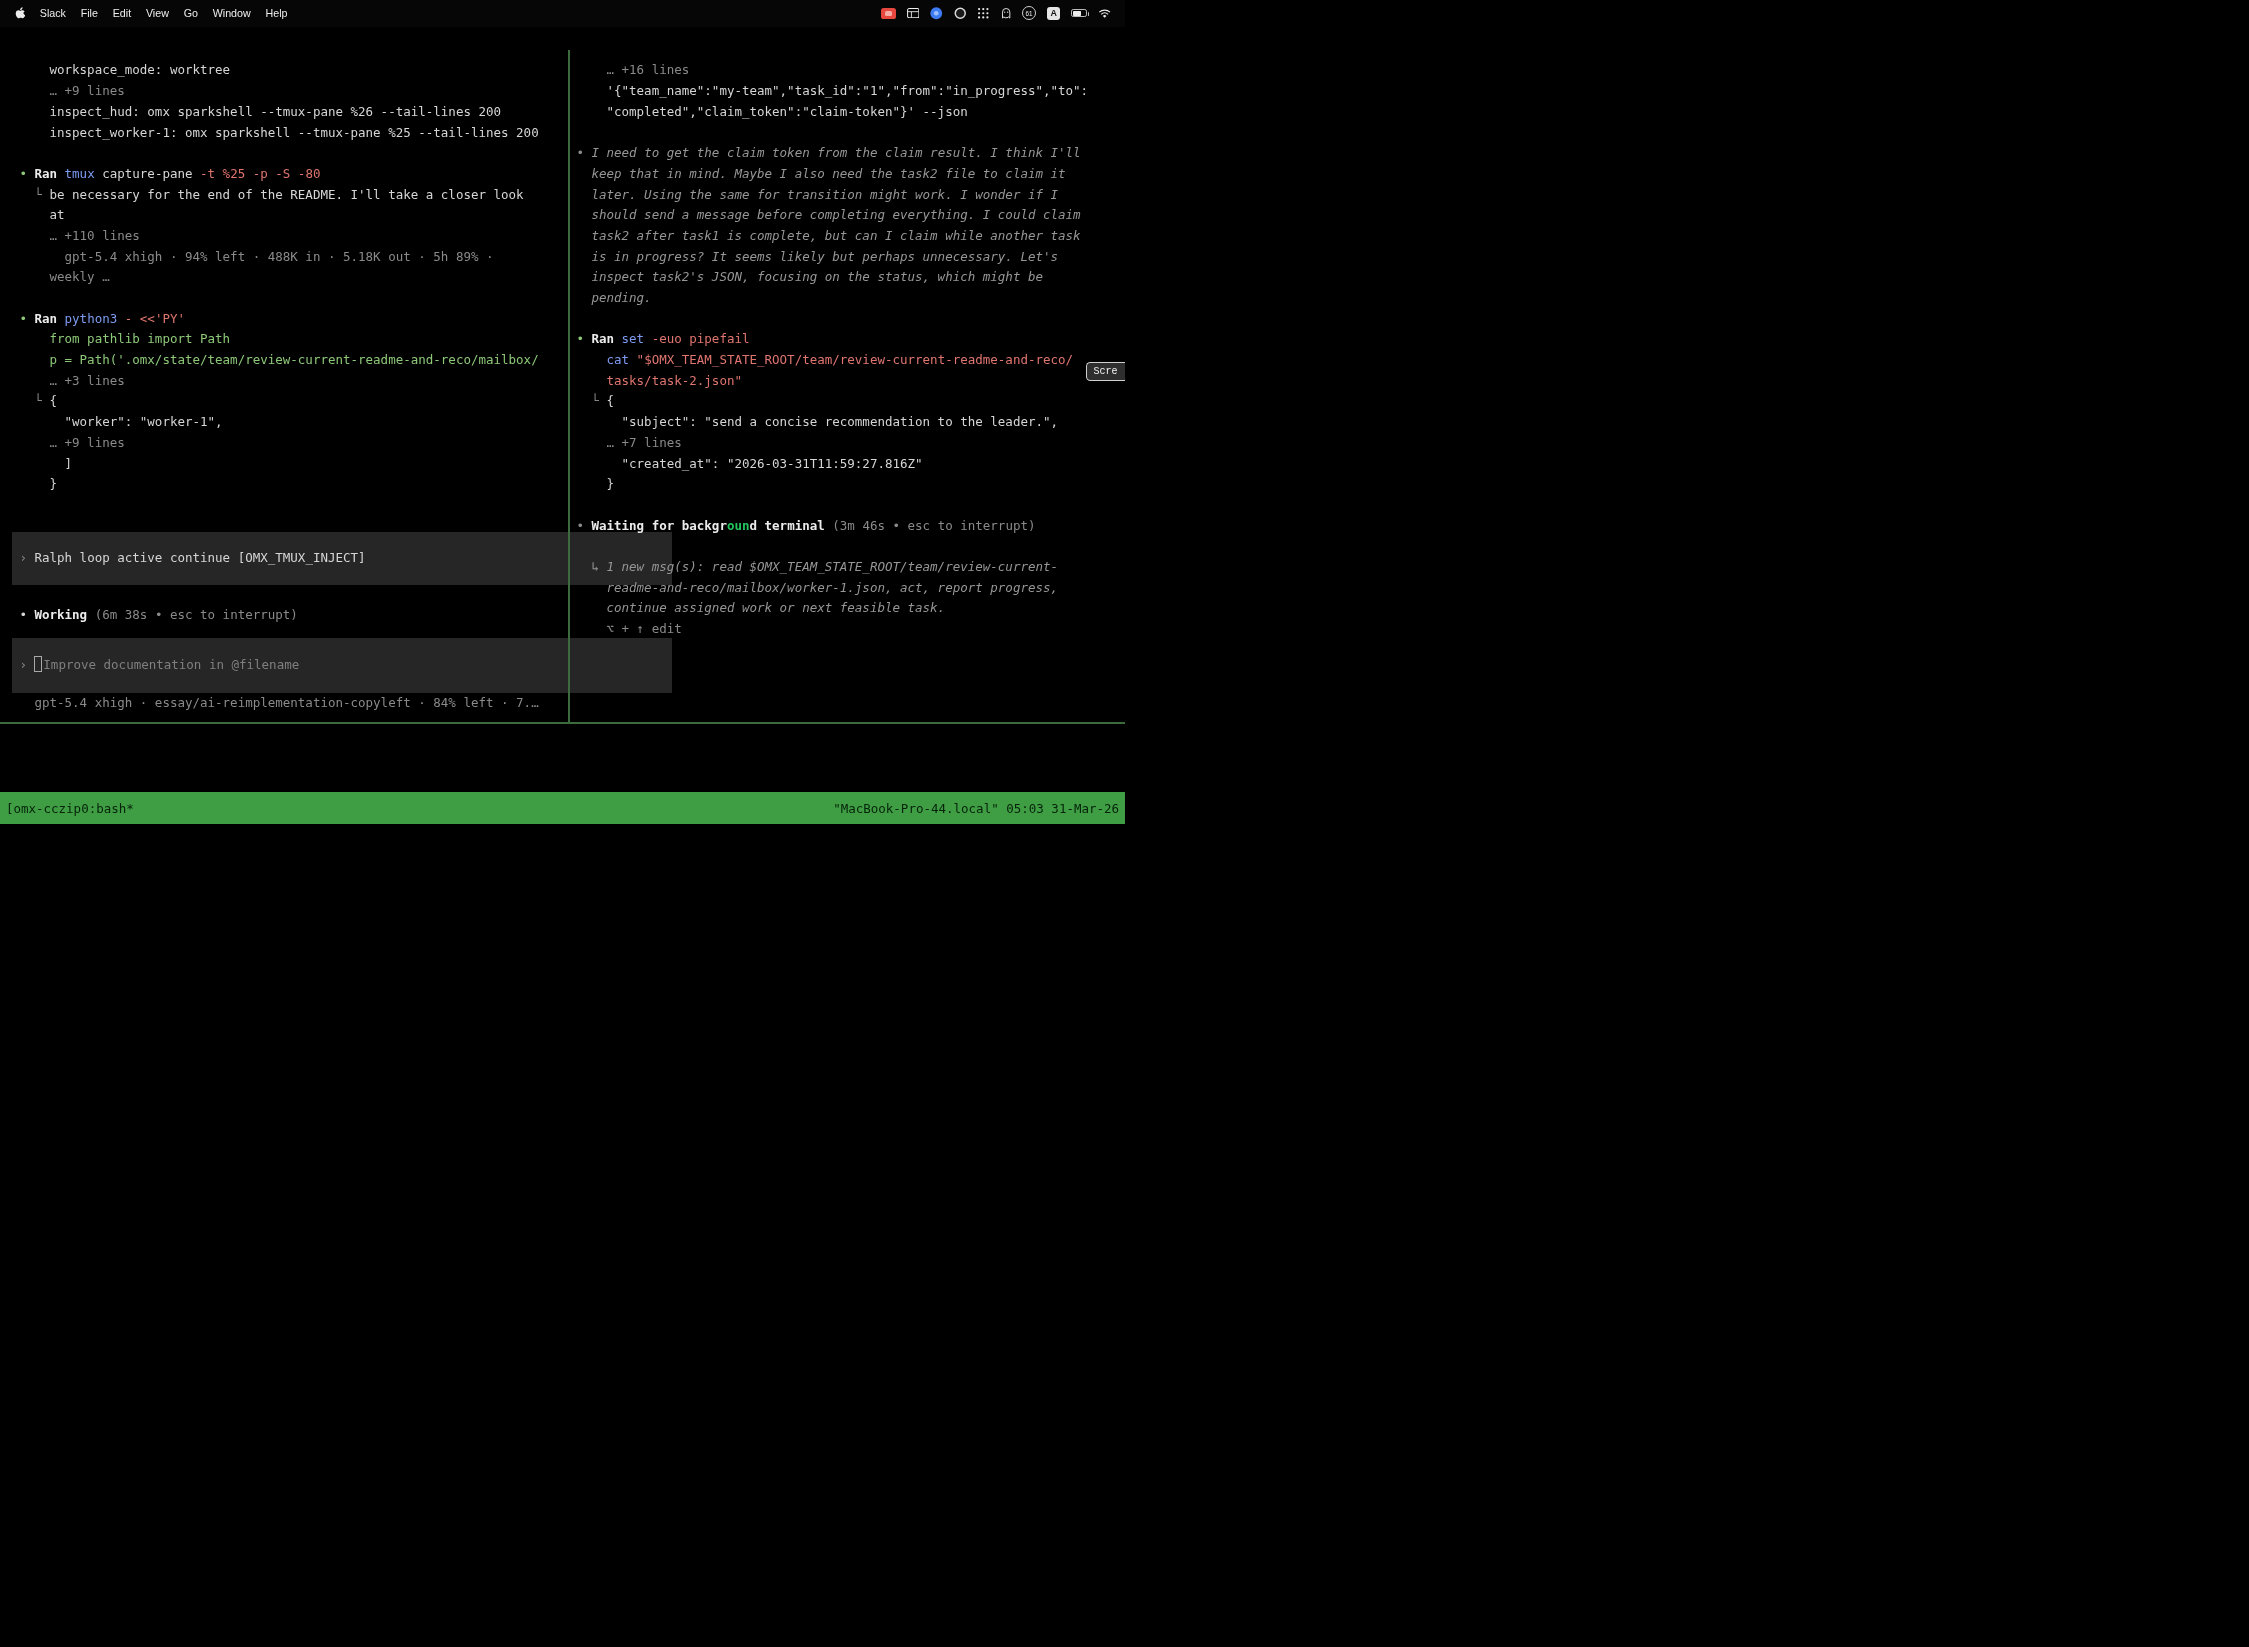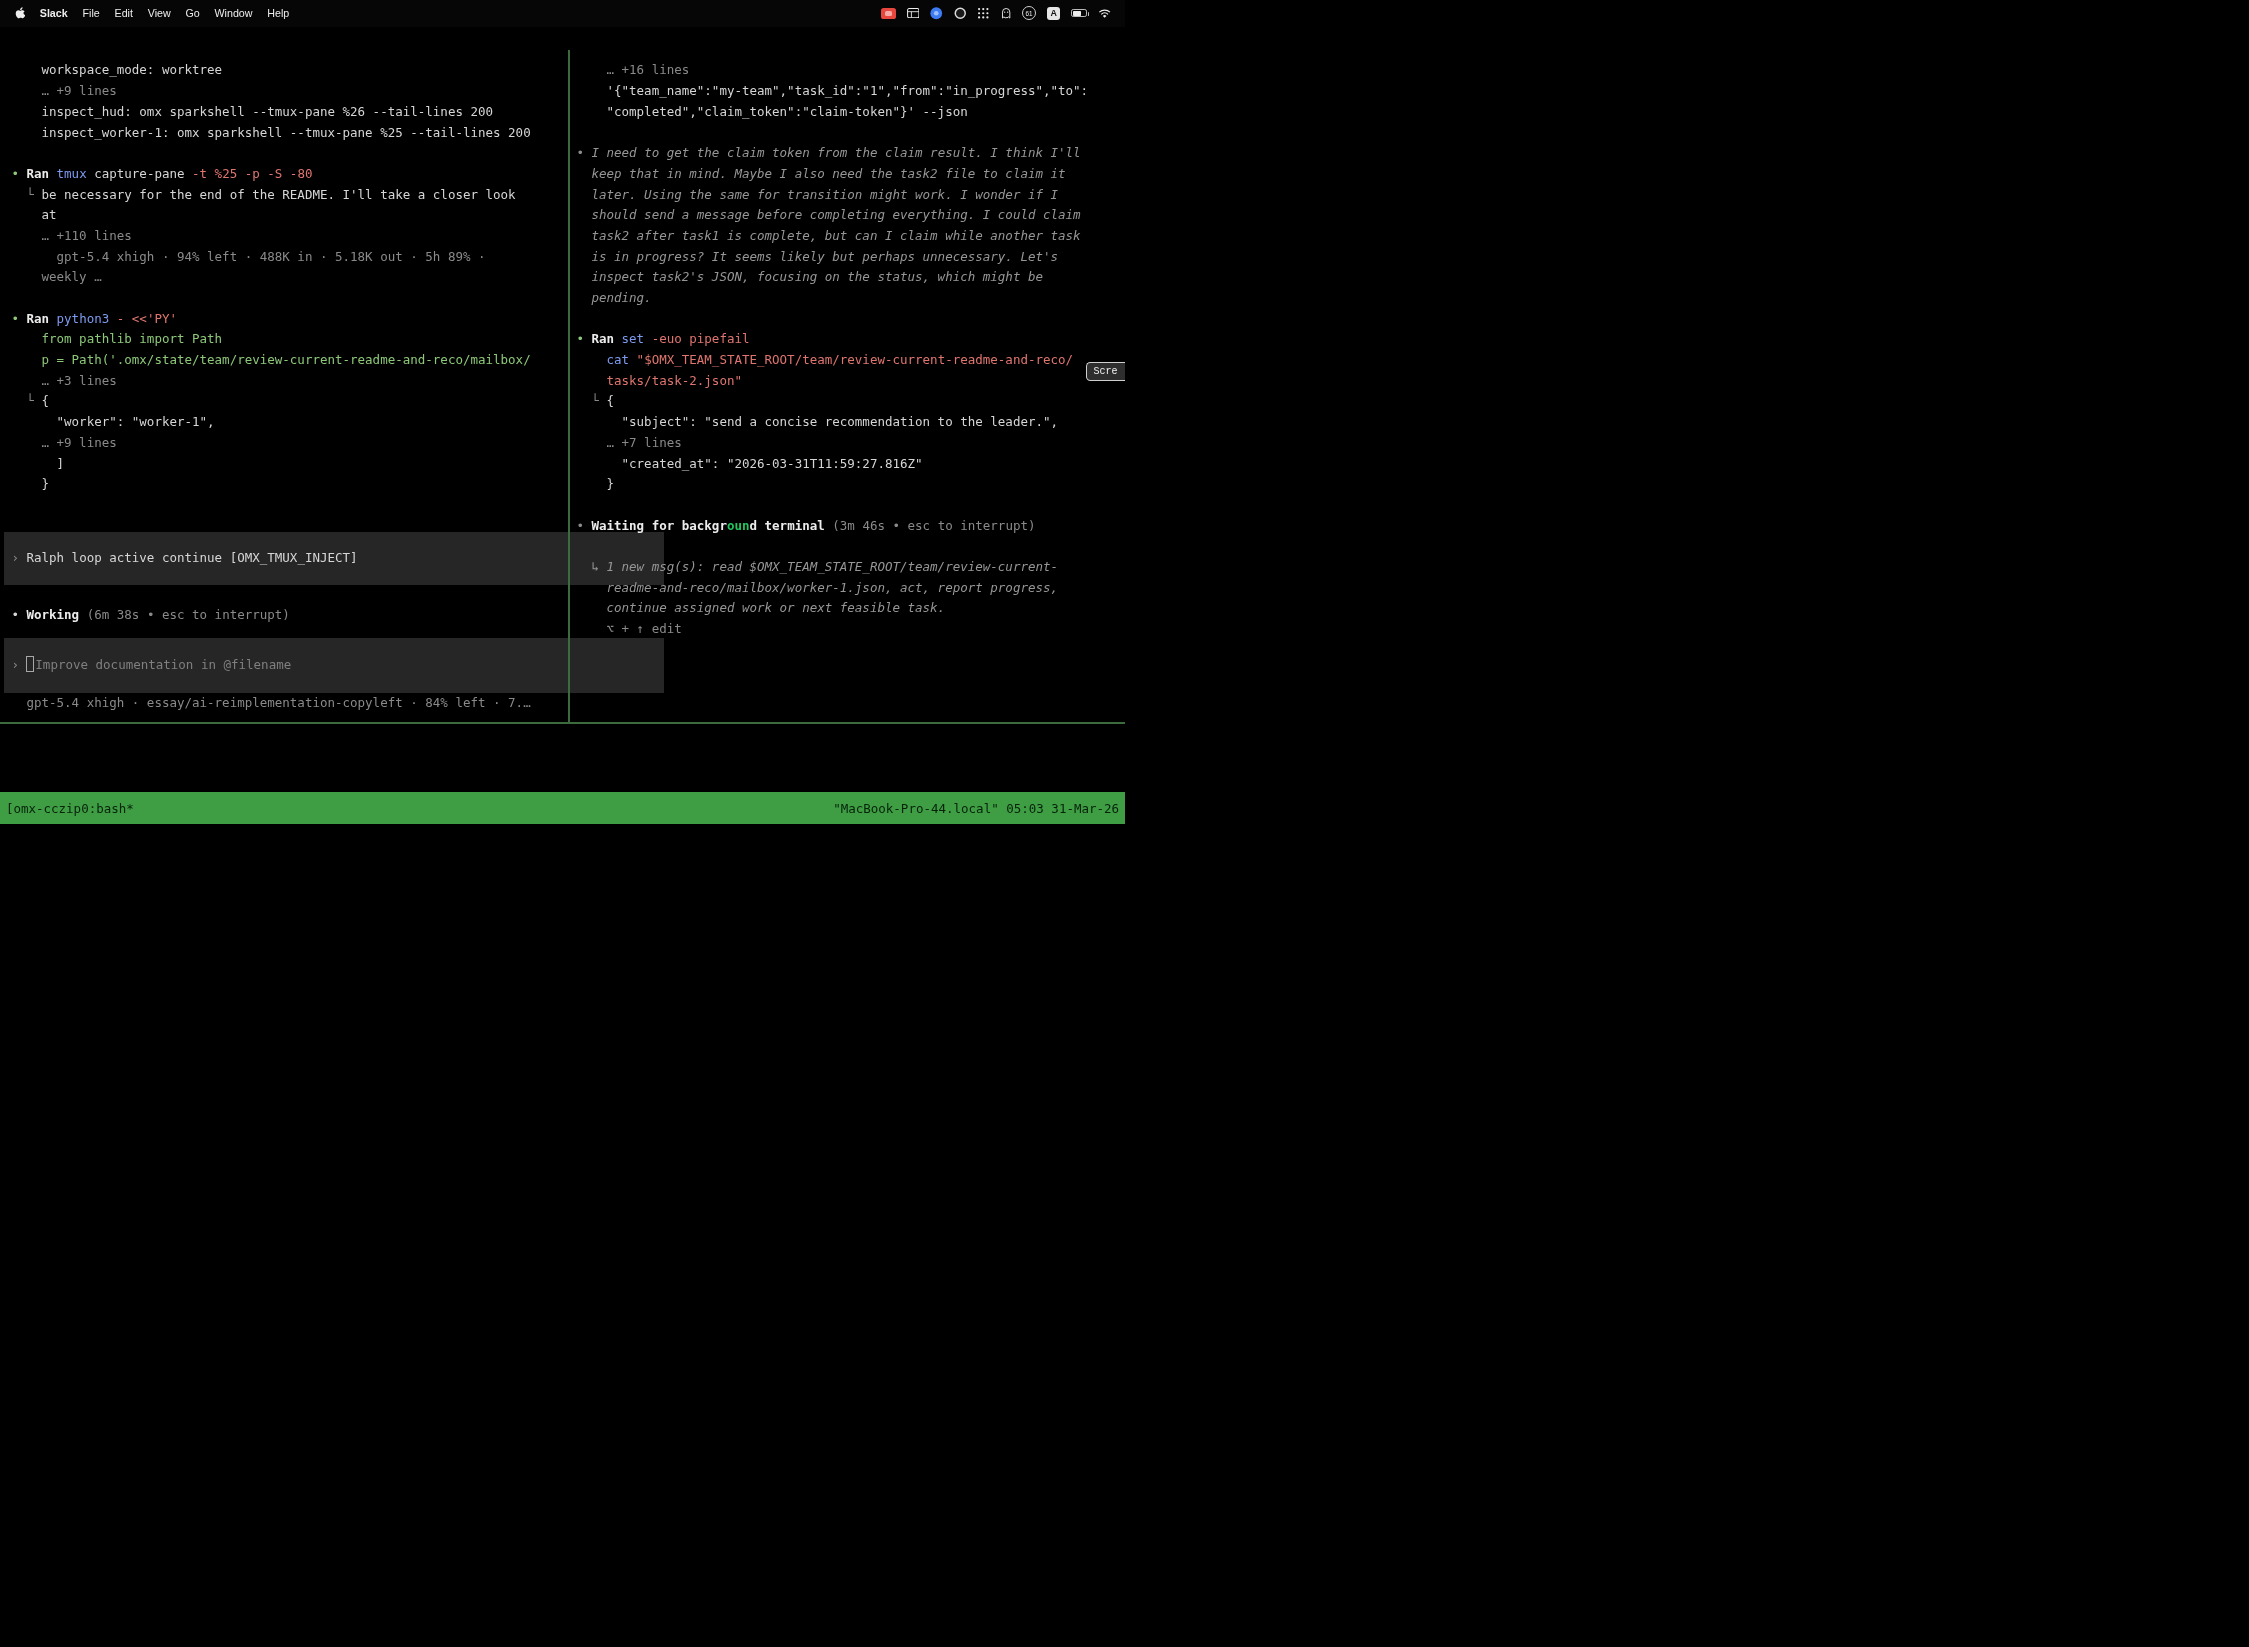--- a/index.html
+++ b/index.html
@@ -4,21 +4,21 @@
 <style>
   *{margin:0;padding:0;box-sizing:border-box}
   html,body{width:1125px;height:824px;background:#000;overflow:hidden}
   body{font-family:"DejaVu Sans Mono",monospace;position:relative}
 
   
   .menubar{position:absolute;top:0;left:0;right:0;height:26.6px;background:#060606;display:flex;align-items:center;color:#ededed;font-family:"Liberation Sans",sans-serif;font-size:10.7px;padding:0 10.3px;z-index:3}
   .menu-left{display:flex;align-items:center}
   .menu-item{padding:0 7.4px;white-space:nowrap}
   .apple-wrap{padding:0 7.4px 0 4.4px;display:flex;align-items:center}
-  .app-name{font-weight:700}
+  .app-name{font-weight:400}
   .menu-right{margin-left:auto;display:flex;align-items:center;gap:11px;padding-right:3px}
   .recicon{width:14.8px;height:11px;background:#e8473f;border-radius:2.6px;position:relative;display:inline-block}
   .recicon::after{content:"";position:absolute;left:3.7px;top:3px;right:3.7px;bottom:3px;background:#f4aaa5;border-radius:1.5px}
   .gauge{width:14px;height:14px;border:1.1px solid #cfcfcf;border-radius:50%;display:flex;align-items:center;justify-content:center;font-size:6.3px;color:#eee}
   .inputsrc{width:13.3px;height:13.3px;background:#e6e6e6;color:#141414;border-radius:3px;display:flex;align-items:center;justify-content:center;font-weight:bold;font-size:8.9px}
   .batt{width:16px;height:8px;border:1.1px solid #bbb;border-radius:2.2px;position:relative;display:inline-block}
   .batt::before{content:"";position:absolute;left:0.7px;top:0.7px;bottom:0.7px;width:60%;background:#eee;border-radius:0.7px}
   .batt::after{content:"";position:absolute;right:-3px;top:1.8px;width:1.5px;height:3.7px;background:#bbb;border-radius:0.7px}
   .micon{display:flex;align-items:center}
 
@@ -26,21 +26,21 @@
   .window{position:absolute;top:26.6px;left:0;right:0;bottom:0;background:#000;border-radius:7.4px 7.4px 0 0;overflow:hidden;z-index:1}
   .titlebar{position:absolute;top:0;left:0;right:0;height:23.6px;background:#2d2d2d;display:flex;align-items:center;font-family:"Liberation Sans",sans-serif}
   .traffic{display:flex;gap:5.9px;padding-left:8px;z-index:2}
   .tl{width:8.9px;height:8.9px;border-radius:50%;background:#5d5d5d;display:inline-block}
   .title{position:absolute;left:0;right:0;text-align:center;color:#b9b9b9;font-size:10.3px}
   .shortcut{margin-left:auto;color:#8e8e8e;font-size:9.6px;padding-right:8.9px;z-index:2}
 
   
   .term{position:absolute;top:23.6px;left:0;right:0;bottom:32px;background:#000;font-size:12.5px;line-height:20.7px;color:#d6d6d6}
   .pane{position:absolute;top:0;height:672px;overflow:hidden}
-  .pane-left{left:4px;width:660px}
+  .pane-left{left:12px;width:660px}
   .pane-right{left:569px;right:0}
   .divider{position:absolute;left:568px;top:0;width:1.5px;height:672px;background:#3c6b3c}
   .separator{position:absolute;top:672px;left:0;right:0;height:1.5px;background:#3c6b3c}
   .scroll{padding:10.3px 5.9px 0 7.4px}
   .tline{white-space:pre;height:20.7px}
   .scroll .band{height:53px;padding:16px 7.4px;margin:16px -5.9px 0 -7.4px;background:#262626}
   .composer{position:absolute;left:0;right:0;bottom:0;padding:0 5.9px 8.9px 7.4px}
   .cband{height:55px;padding:17px 7.4px;margin:12px -5.9px 0 -7.4px;background:#262626}
   .statusline{height:20.7px}
 

